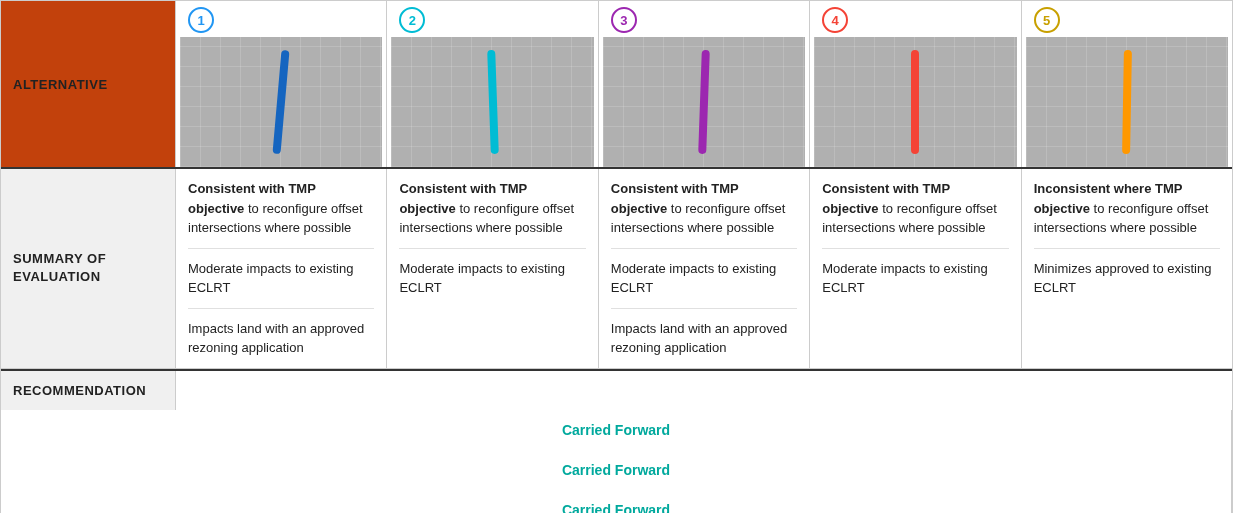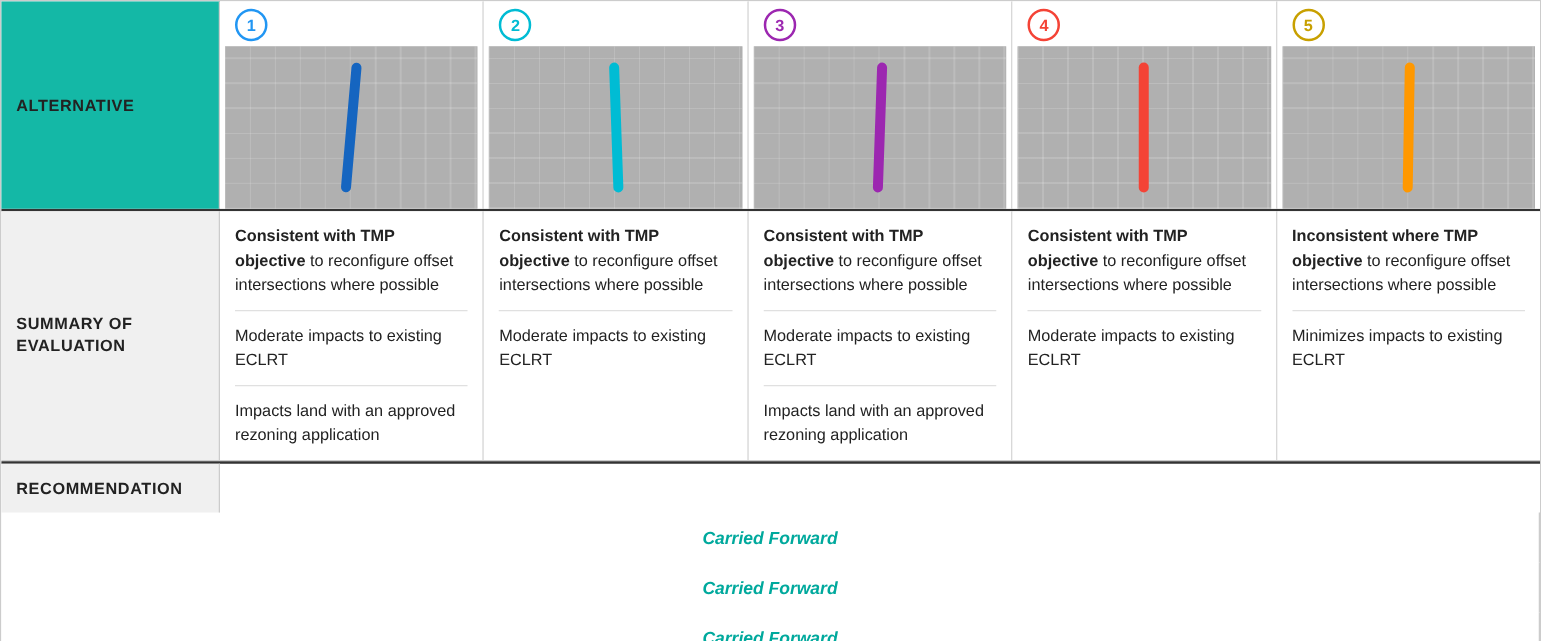--- a/index.html
+++ b/index.html
@@ -18,21 +18,21 @@
 
     
     .header-row {
       display: flex;
       border-bottom: 2px solid #333;
     }
 
     .label-cell {
       width: 175px;
       min-width: 175px;
-      background: #14b8a6;
+      background: #c2410c;
       display: flex;
       align-items: center;
       justify-content: flex-start;
       padding: 14px 12px;
       border-right: 1px solid #ccc;
     }
 
     .label-cell .label-text {
       font-weight: bold;
       font-size: 13px;
@@ -190,21 +190,20 @@
     .rec-data-cell {
       flex: 1;
       border-right: 1px solid #ccc;
       padding: 12px;
       display: flex;
       align-items: center;
       justify-content: center;
       font-size: 14px;
       font-weight: bold;
       color: #00a99d;
-      font-style: italic;
     }
     .rec-data-cell:last-child {
       border-right: none;
     }
 
     
     .badge-1 { border-color: #2196f3; color: #2196f3; }
     .badge-2 { border-color: #00bcd4; color: #00bcd4; }
     .badge-3 { border-color: #9c27b0; color: #9c27b0; }
     .badge-4 { border-color: #f44336; color: #f44336; }
@@ -313,21 +312,21 @@
       <div class="eval-block">
         <span>Moderate impacts to existing ECLRT</span>
       </div>
     </div>
 
     <div class="content-data-cell">
       <div class="eval-block">
         <span class="bold">Inconsistent where TMP objective</span><span> to reconfigure offset intersections where possible</span>
       </div>
       <div class="eval-block">
-        <span>Minimizes impacts to existing ECLRT</span>
+        <span>Minimizes approved to existing ECLRT</span>
       </div>
     </div>
   </div>
 
   <div class="recommendation-row">
     <div class="rec-label-cell">
       <span class="label-text">RECOMMENDATION</span>
     </div>
     <div class="rec-data-cell">
       <span>Carried Forward</span>

